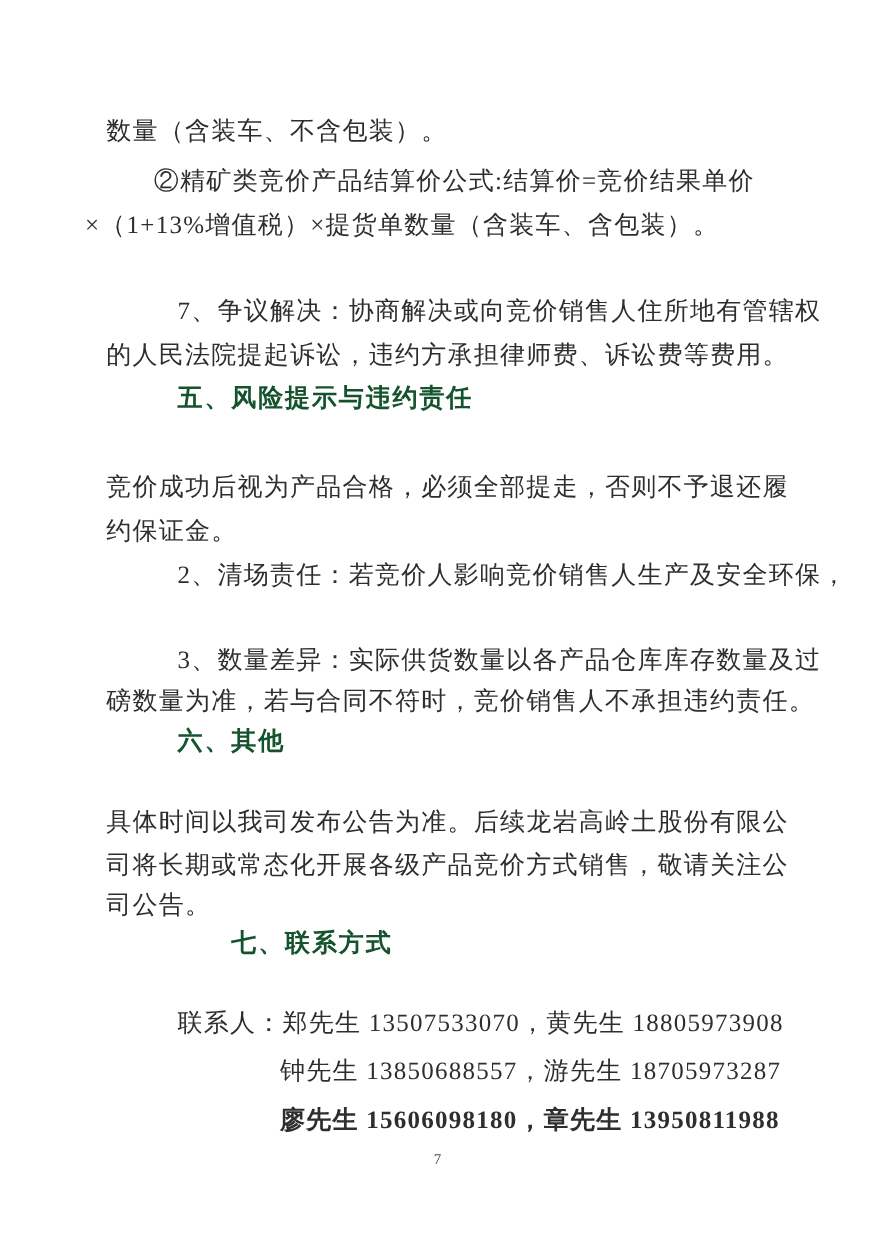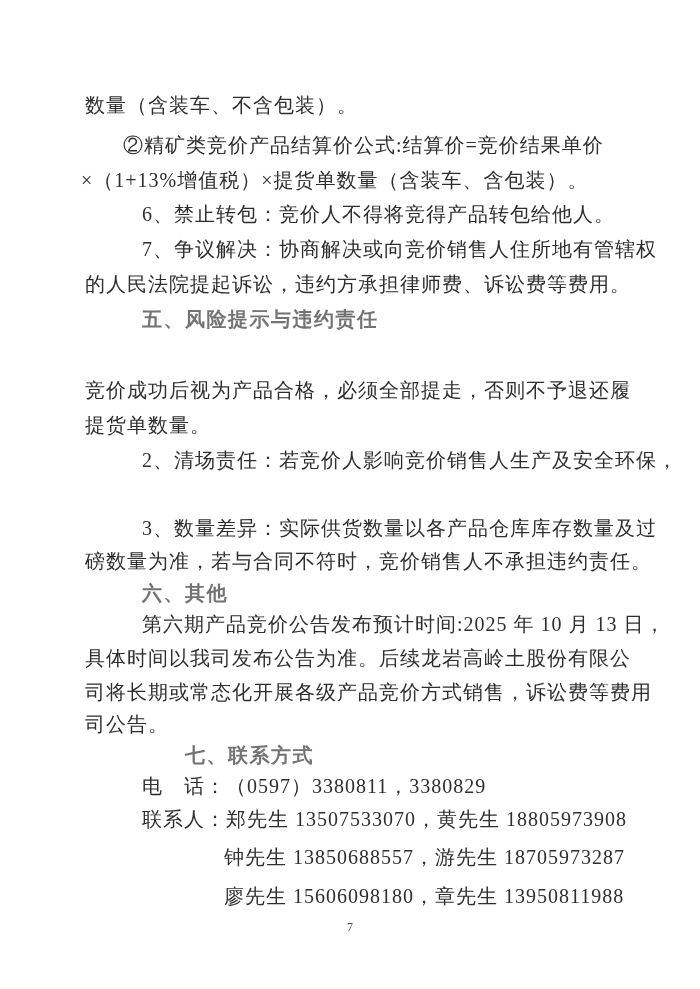--- a/index.html
+++ b/index.html
@@ -19,64 +19,61 @@
     position: absolute;
     white-space: pre;
     font-size: 20px;
     line-height: 24px;
     letter-spacing: 1px;
     color: #2e2e2e;
   }
   .heading {
     font-family: "Liberation Sans", "DejaVu Sans", sans-serif;
     font-weight: 700;
-    color: #737373;
+    color: #14532d;
     letter-spacing: 1.5px;
   }
   .pagenum {
     position: absolute;
     font-size: 12px;
     color: #4a4a4a;
     font-family: "Liberation Serif", "DejaVu Serif", serif;
   }
 </style>
 </head>
 <body>
 
 <div class="page">
 
   <div class="line" style="top:133px; left:123px;">②精矿类竞价产品结算价公式:结算价=竞价结果单价</div>
 
   <div class="line" style="top:93px;  left:85px;">数量（含装车、不含包装）。</div>
-  <div class="line" style="top:168px; left:81px;">×（1+13%增值税）×提货单数量（含装车、含包装）。</div>
+  <div class="line" style="top:168px; left:68px;">×（1+13%增值税）×提货单数量（含装车、含包装）。</div>
 
-  <div class="line" style="top:202px; left:142px;">6、禁止转包：竞价人不得将竞得产品转包给他人。</div>
 
   <div class="line" style="top:237px; left:142px;">7、争议解决：协商解决或向竞价销售人住所地有管辖权</div>
   <div class="line" style="top:272px; left:85px;">的人民法院提起诉讼，违约方承担律师费、诉讼费等费用。</div>
 
   <div class="line heading" style="top:307px; left:142px;">五、风险提示与违约责任</div>
 
   <div class="line" style="top:378px; left:85px;">竞价成功后视为产品合格，必须全部提走，否则不予退还履</div>
-  <div class="line" style="top:413px; left:85px;">提货单数量。</div>
+  <div class="line" style="top:413px; left:85px;">约保证金。</div>
 
   <div class="line" style="top:448px; left:142px;">2、清场责任：若竞价人影响竞价销售人生产及安全环保，</div>
 
   <div class="line" style="top:516px; left:142px;">3、数量差异：实际供货数量以各产品仓库库存数量及过</div>
   <div class="line" style="top:549px; left:85px;">磅数量为准，若与合同不符时，竞价销售人不承担违约责任。</div>
 
   <div class="line heading" style="top:581px; left:142px;">六、其他</div>
 
-  <div class="line" style="top:612px; left:142px;">第六期产品竞价公告发布预计时间:2025 年 10 月 13 日，</div>
   <div class="line" style="top:646px; left:85px;">具体时间以我司发布公告为准。后续龙岩高岭土股份有限公</div>
-  <div class="line" style="top:680px; left:85px;">司将长期或常态化开展各级产品竞价方式销售，诉讼费等费用</div>
+  <div class="line" style="top:680px; left:85px;">司将长期或常态化开展各级产品竞价方式销售，敬请关注公</div>
   <div class="line" style="top:712px; left:85px;">司公告。</div>
 
   <div class="line heading" style="top:743px; left:142px;margin-left:43px;">七、联系方式</div>
 
-  <div class="line" style="top:774px; left:142px;">电　话：（0597）3380811，3380829</div>
   <div class="line" style="top:807px; left:142px;">联系人：郑先生 13507533070，黄先生 18805973908</div>
   <div class="line" style="top:845px; left:224px;">钟先生 13850688557，游先生 18705973287</div>
-  <div class="line" style="top:884px; left:224px;">廖先生 15606098180，章先生 13950811988</div>
+  <div class="line" style="top:884px; left:224px;font-weight:bold;">廖先生 15606098180，章先生 13950811988</div>
 
   <div class="pagenum" style="top:920px; left:347px;">7</div>
 
 </div>
 
 </body></html>

